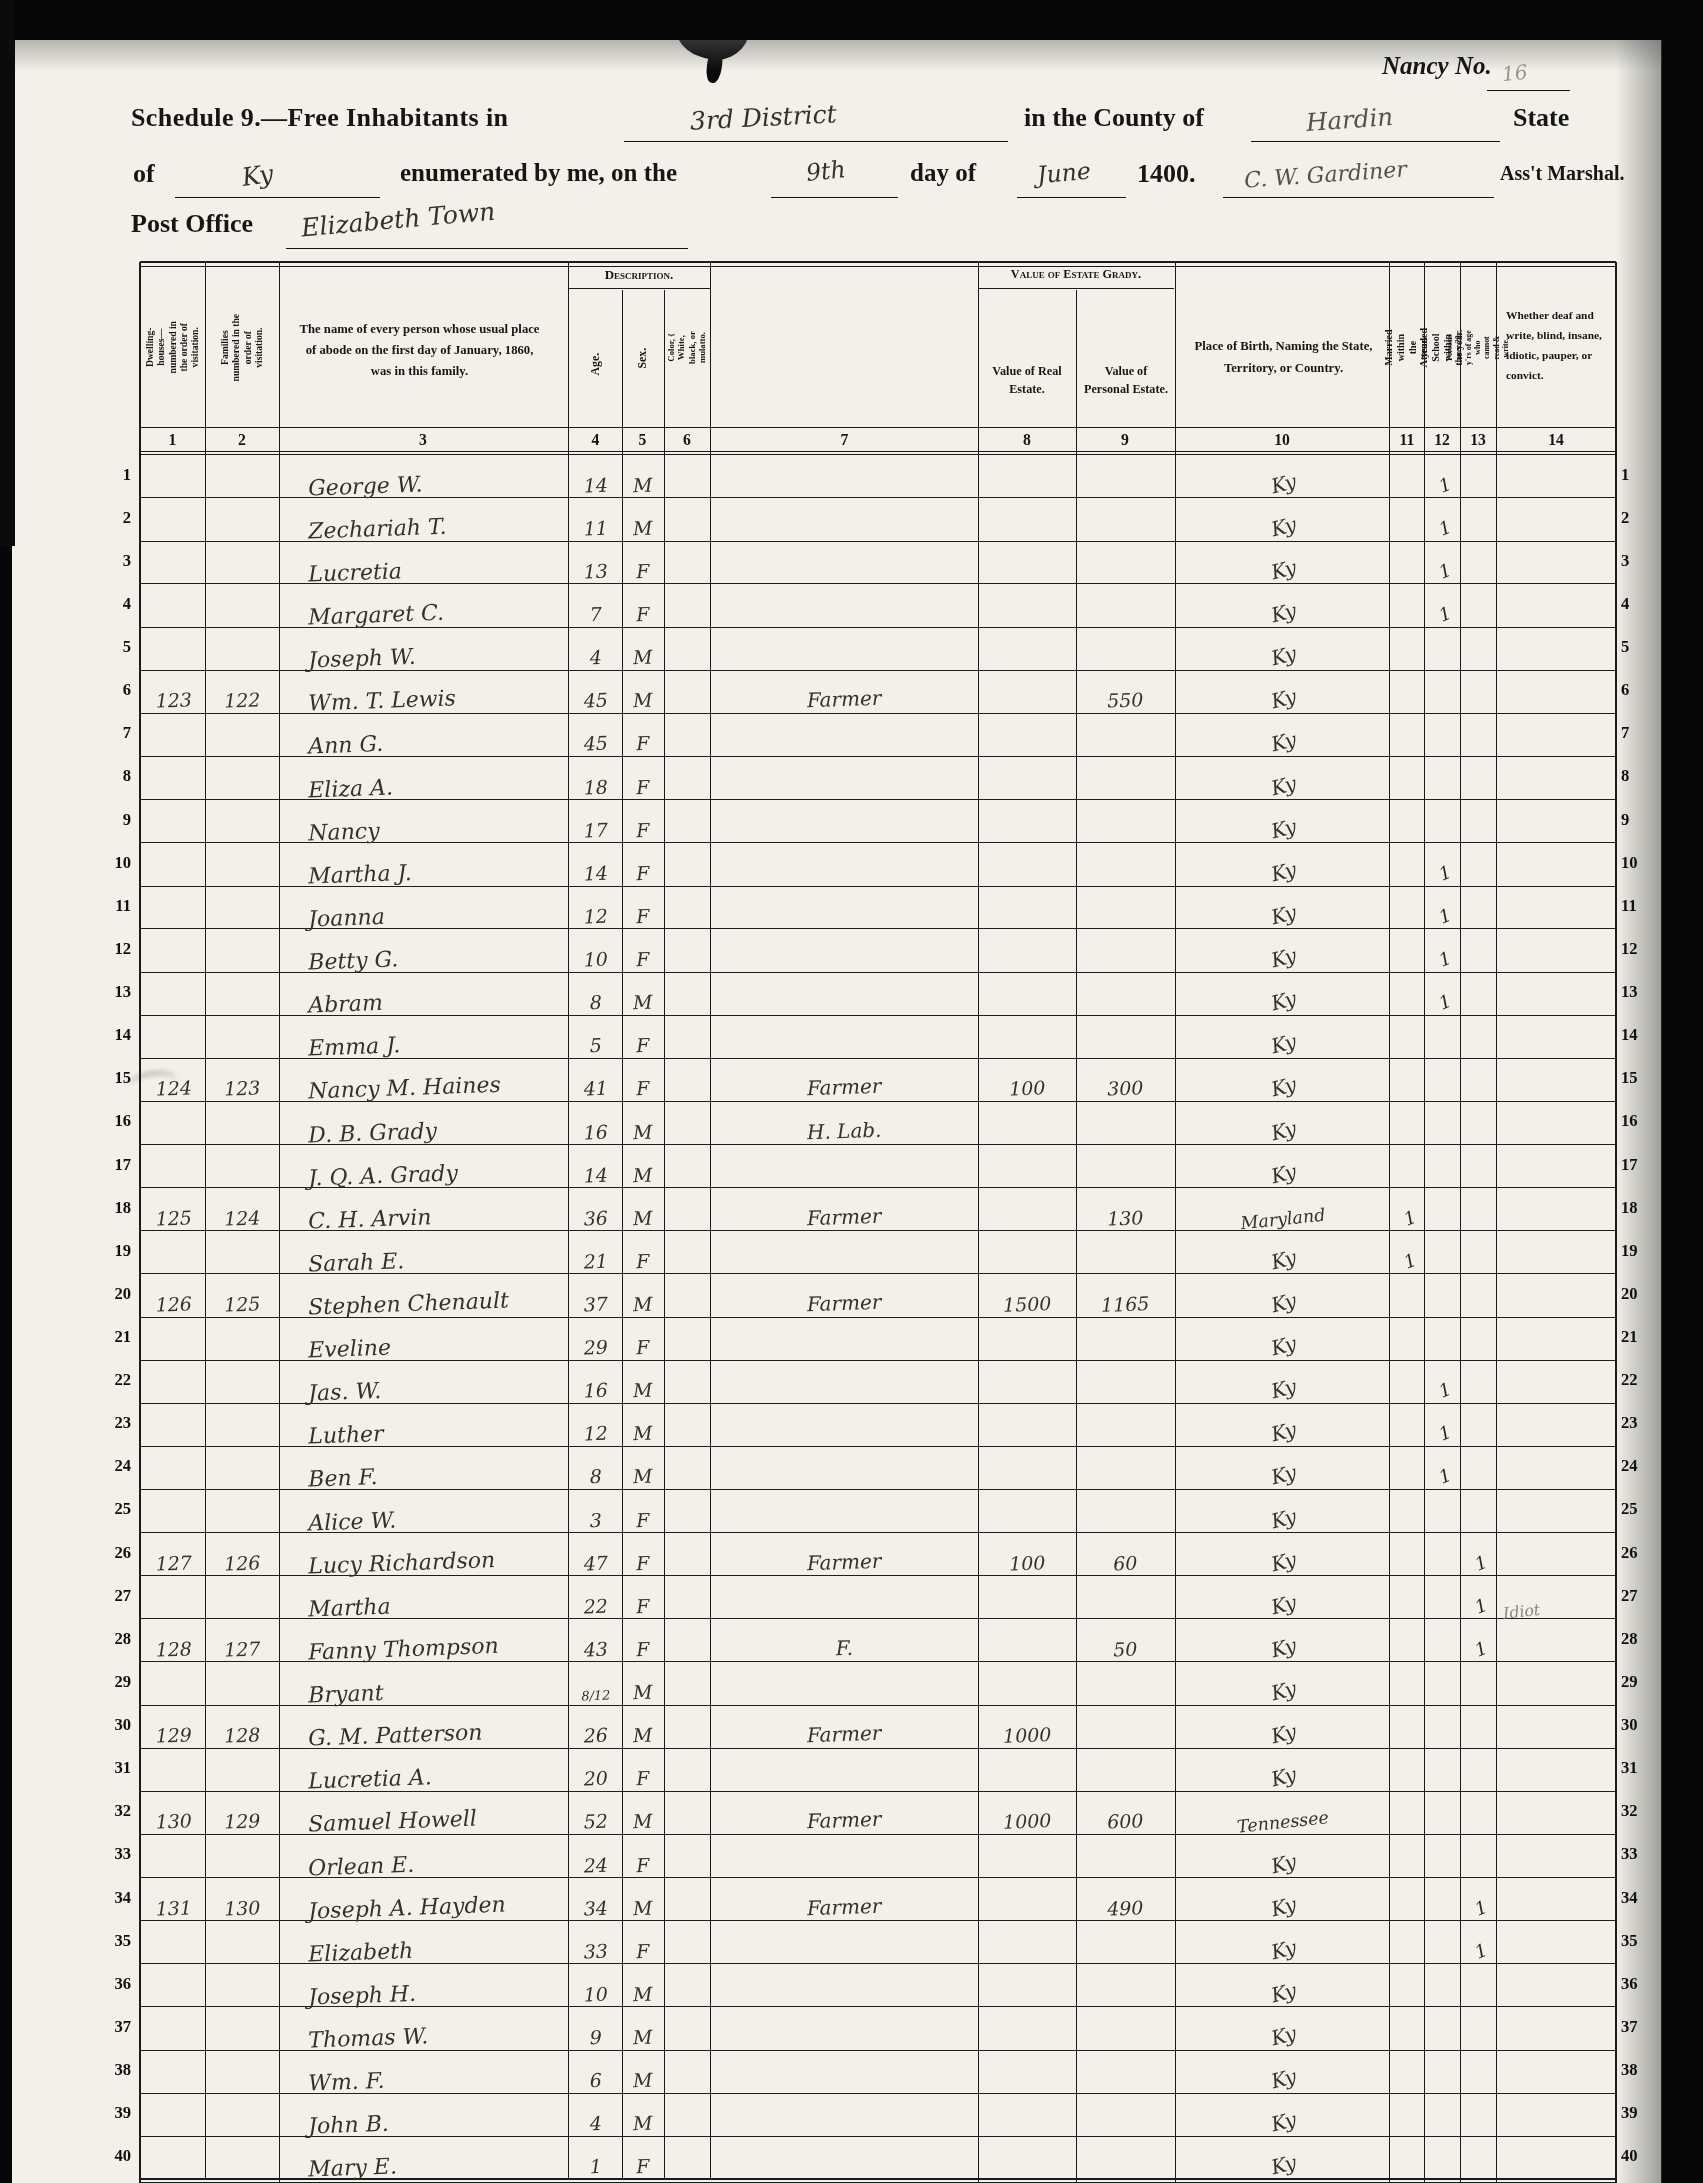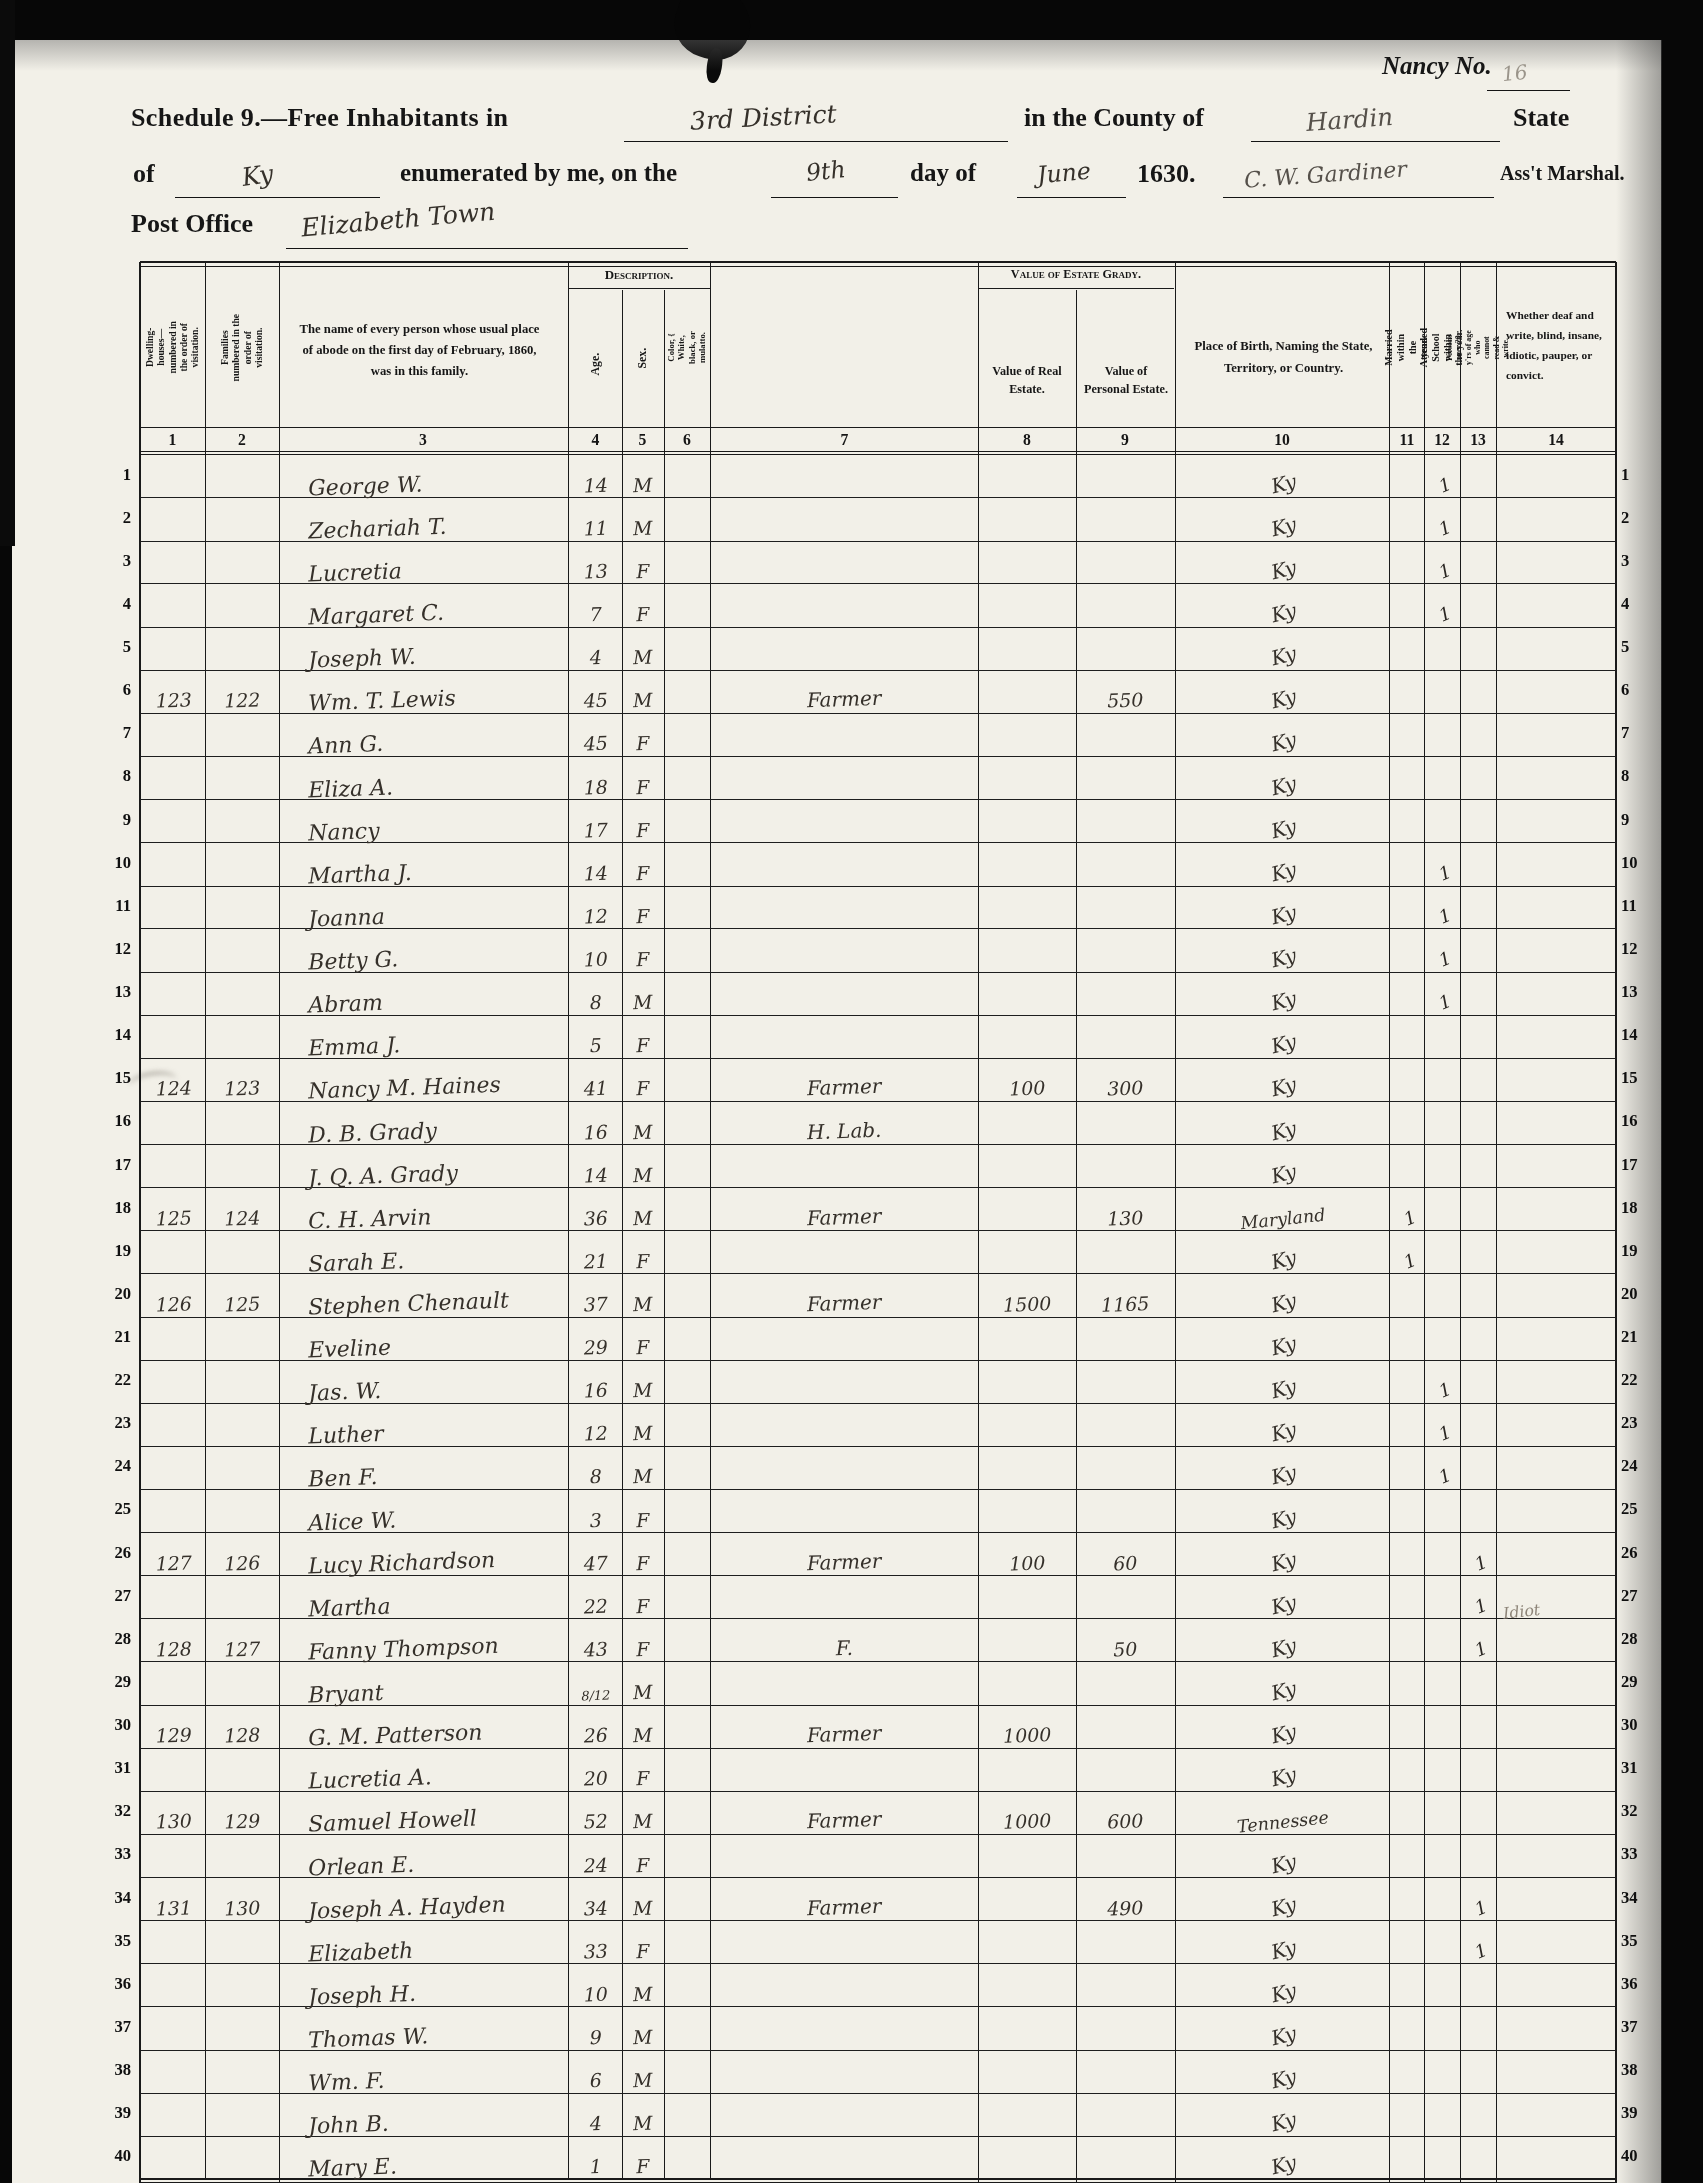--- a/index.html
+++ b/index.html
@@ -49,39 +49,39 @@
 
   <div class="print bold" style="left:133px;top:159px;font-size:26px;">of</div>
   <div class="blank" style="left:175px;top:197px;width:205px;"></div>
   <div class="hw" style="left:242px;top:161px;font-size:25px;transform:rotate(-8deg);">Ky</div>
   <div class="print bold" style="left:400px;top:159px;font-size:25px;">enumerated by me, on the</div>
   <div class="blank" style="left:771px;top:197px;width:127px;"></div>
   <div class="hw" style="left:806px;top:157px;font-size:23.6px;transform:rotate(-6deg);">9th</div>
   <div class="print bold" style="left:910px;top:159px;font-size:25px;">day of</div>
   <div class="blank" style="left:1017px;top:197px;width:109px;"></div>
   <div class="hw" style="left:1037px;top:159px;font-size:23.6px;transform:rotate(-5deg);">June</div>
-  <div class="print bold" style="left:1137px;top:159px;font-size:26px;">1630.</div>
+  <div class="print bold" style="left:1137px;top:159px;font-size:26px;">1400.</div>
   <div class="blank" style="left:1223px;top:197px;width:271px;"></div>
   <div class="hw" style="left:1244px;top:162px;font-size:22px;color:#55504a;transform:rotate(-4deg);">C. W. Gardiner</div>
   <div class="print bold" style="left:1500px;top:162px;font-size:20px;">Ass't Marshal.</div>
 
   <div class="print bold" style="left:131px;top:209px;font-size:26px;">Post Office</div>
   <div class="blank" style="left:286px;top:248px;width:402px;"></div>
   <div class="hw" style="left:301px;top:205px;font-size:25px;transform:rotate(-5deg);">Elizabeth Town</div>
 
   <div class="print bold sc" style="left:568px;top:267px;width:142px;text-align:center;font-size:13px;">Description.</div>
   <div class="print bold sc" style="left:978px;top:267px;width:196px;text-align:center;font-size:12.2px;">Value of Estate Grady.</div>
 
   <div class="vheadwrap" style="left:140px;top:270px;width:65px;height:155px;">
     <div class="vhead" style="width:148px;font-size:9.6px;">Dwelling-houses—numbered in the order of visitation.</div>
     </div>
   <div class="vheadwrap" style="left:205px;top:270px;width:74px;height:155px;">
     <div class="vhead" style="width:148px;font-size:9.6px;">Families numbered in the order of visitation.</div>
     </div>
-  <div class="print bold" style="left:297px;top:319px;width:245px;text-align:center;font-size:12.7px;line-height:1.65;">The name of every person whose usual place of abode on the first day of February, 1860, was in this family.</div>
+  <div class="print bold" style="left:297px;top:319px;width:245px;text-align:center;font-size:12.7px;line-height:1.65;">The name of every person whose usual place of abode on the first day of January, 1860, was in this family.</div>
   <div class="vheadwrap" style="left:568px;top:270px;width:55px;height:155px;">
     <div class="vhead vbottom" style="width:144px;font-size:11.8px;">Age.</div>
     </div>
   <div class="vheadwrap" style="left:622px;top:270px;width:41px;height:155px;">
     <div class="vhead vbottom" style="width:144px;font-size:11.8px;">Sex.</div>
     </div>
   <div class="vheadwrap" style="left:664px;top:270px;width:46px;height:155px;">
     <div class="vhead" style="width:151px;font-size:8.7px;">Color, { White, black, or mulatto.</div>
     </div>
   <div class="print bold" style="left:982px;top:362px;width:90px;text-align:center;font-size:12.2px;line-height:1.5;">Value of Real Estate.</div>

